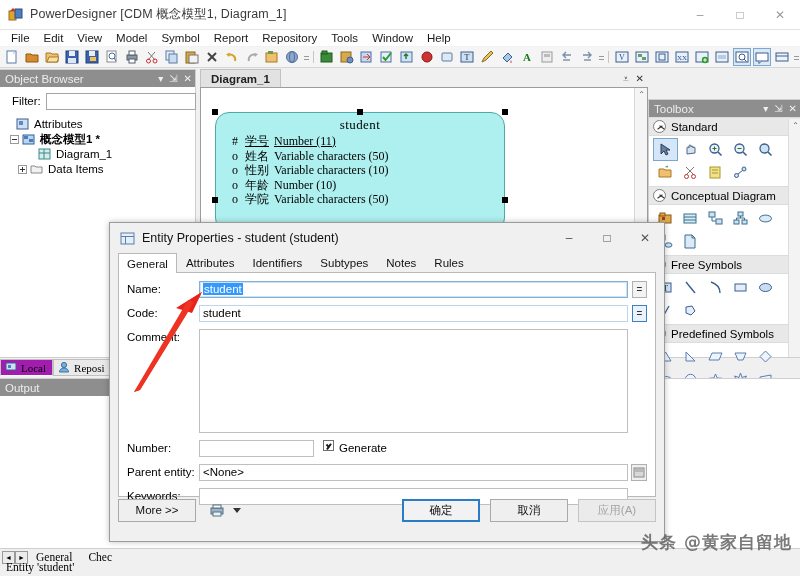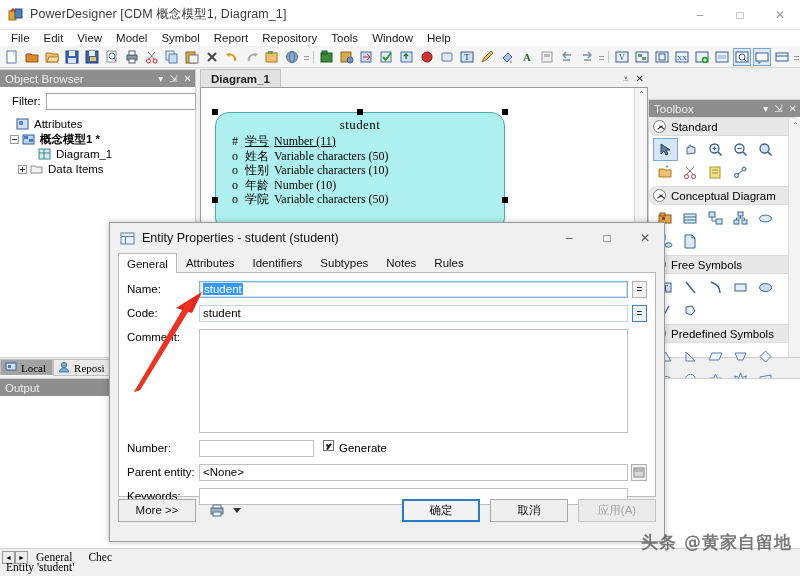--- a/index.html
+++ b/index.html
@@ -71,21 +71,21 @@
   .expander:before{content:"";position:absolute;left:1px;top:3px;width:5px;height:1px;background:#333;}
   .expander.plus:after{content:"";position:absolute;left:3px;top:1px;width:1px;height:5px;background:#333;}
   .spacer9{width:9px;flex:none;margin-right:3px;}
   .ticon{ width:14px;height:13px; margin-right:4px; flex:none; position:relative;}
   
   #brtabs{ position:absolute; left:0; width:196px; bottom:172px; height:18px;
            display:flex; align-items:flex-end; gap:0px; background:#f0f0f0;}
   .brtab{ height:17px; display:flex;align-items:center; gap:3px;
           padding:0 6px 0 4px; font-size:11px; border:1px solid #c0c0c0;
           background:#eaeaea; font-family:"Liberation Serif",serif;}
-  .brtab.active{ background:#a3a3a3; border-bottom-color:#fff;}
+  .brtab.active{ background:#a21caf; border-bottom-color:#fff;}
   
   #output{
     position:absolute; left:0; right:0; bottom:0; height:170px;
     background:#fff; border-top:1px solid #cfcfcf;
   }
   #output .panelhdr{ width:196px;}
   #outbody{position:absolute;left:0;right:0;top:17px;bottom:0;background:#fff;}
   
   #diagwrap{
     position:absolute; left:200px; top:0; right:152px; bottom:190px; background:#f0f0f0;
@@ -123,21 +123,20 @@
             font-size:8px; color:#606060;}
   
   #toolbox{
     position:absolute; right:0; top:0; width:152px; bottom:190px; background:#fff;
     border:1px solid #cfcfcf; border-right:none;margin-top:30px;
   }
   .tbsectionhdr{
     height:19px; background:#e8e8e8; display:flex; align-items:center; gap:5px;
     padding-left:4px; font-size:11.5px; border-top:1px solid #dcdcdc;
     border-bottom:1px solid #dcdcdc;
-    border-radius:7px;
   }
   .collapse{ width:13px;height:13px; border:1px solid #7d7d7d; border-radius:50%;
     position:relative; flex:none; background:#fff;}
   .collapse:before{content:"";position:absolute;left:3px;top:6px;width:6px;height:1px;background:#333;
       transform:rotate(-35deg);}
   .collapse:after{content:"";position:absolute;left:5px;top:6px;width:6px;height:1px;background:#333;
       transform:rotate(35deg);}
   .tbgrid{ display:flex; flex-wrap:wrap; padding:2px 2px 2px 4px;}
   .tbcell{ width:25px;height:23px; display:flex;align-items:center;justify-content:center;
            position:relative;}

